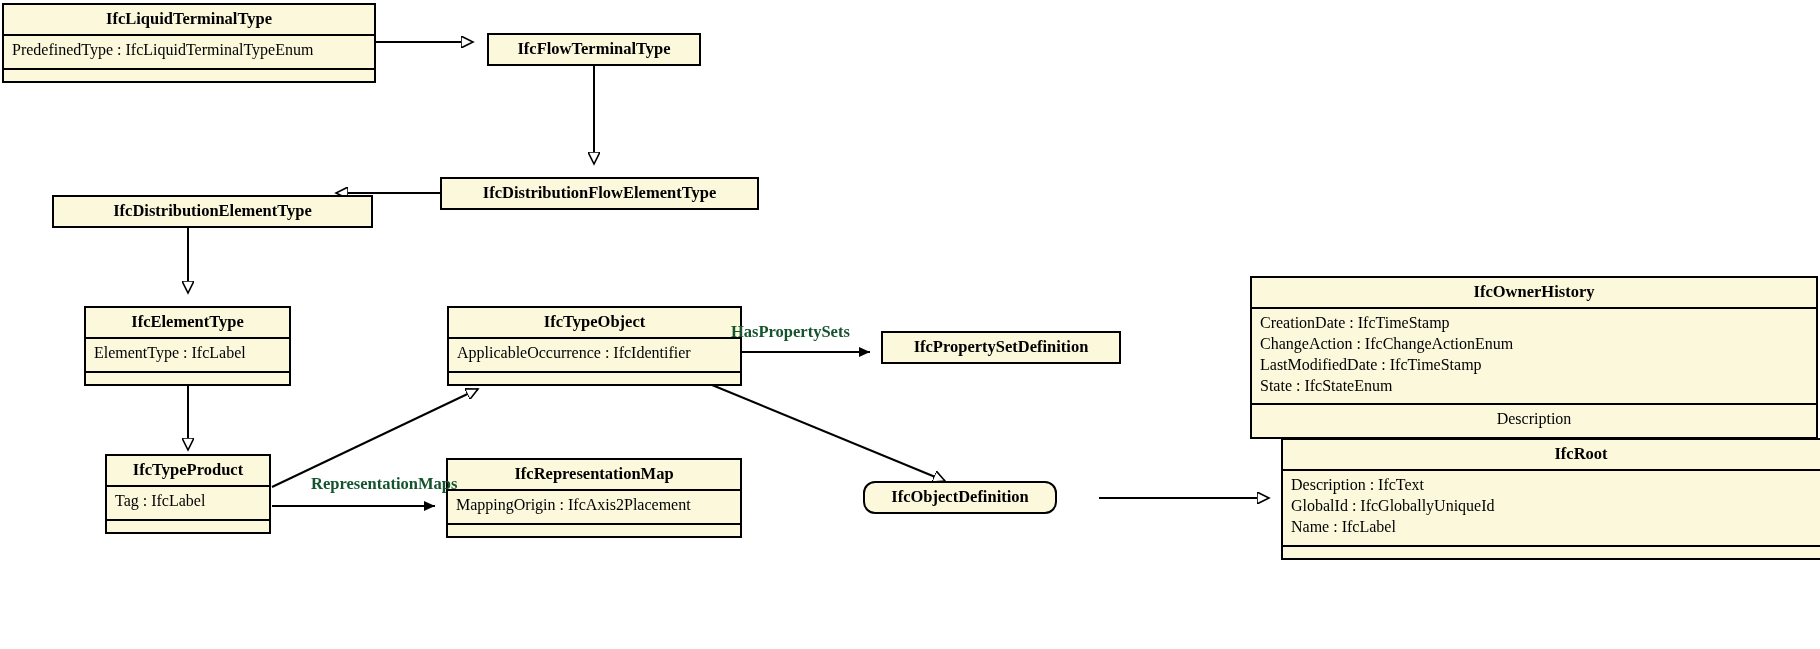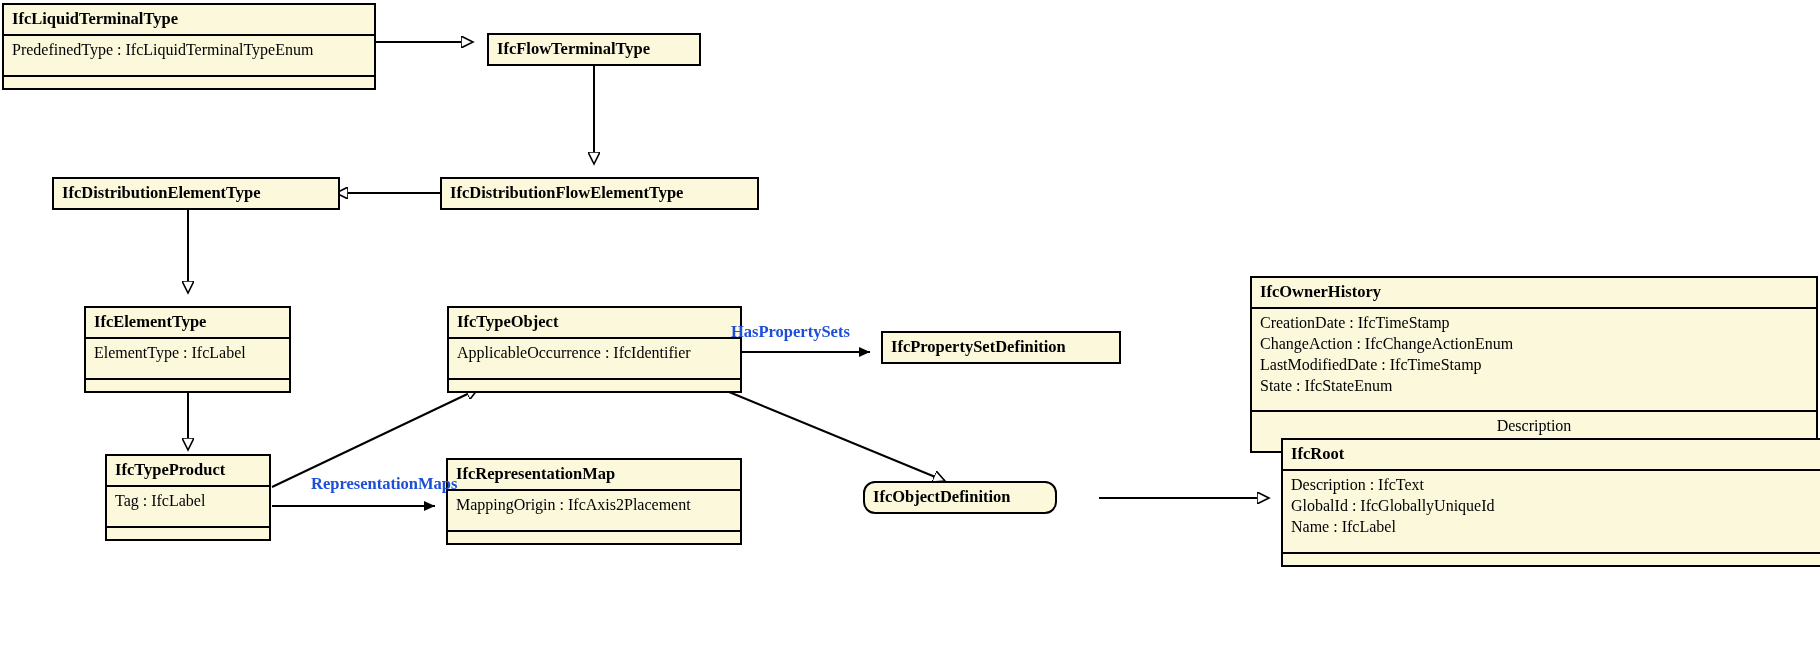--- a/index.html
+++ b/index.html
@@ -15,41 +15,42 @@
 
   .uml{
     position:absolute;
     background:#fcf8dc;
     border:2px solid #000000;
     box-sizing:border-box;
     z-index:2;
   }
   .uml .title{
     font-weight:bold;
+    text-align:center;
     font-size:16.5px;
     padding:5px 8px 6px 8px;
     line-height:1.1;
     white-space:nowrap;
   }
   .uml .compartment{
     border-top:2px solid #000000;
-    padding:4px 8px 14px 8px;
+    padding:4px 8px 7px 8px;
     font-size:16px;
     line-height:1.30;
     white-space:nowrap;
   }
   .uml .compartment.centered{text-align:center;}
   .uml .compartment.empty{min-height:11px;padding:0;}
   .uml .attr{white-space:nowrap;}
 
   .edge-label{
     position:absolute;
     font-weight:bold;
     font-size:16.5px;
-    color:#1d4ed8;
+    color:#14532d;
     background:transparent;
     white-space:nowrap;
     z-index:3;
     line-height:1;
   }
 </style>
 </head>
 <body>
 
 <div id="canvas">
@@ -114,21 +115,21 @@
     <div class="compartment">
       <div class="attr">PredefinedType : IfcLiquidTerminalTypeEnum</div>
     </div>
     <div class="compartment empty"></div>
   </div>
 
   <div class="uml" style="left:487px;top:25px;width:214px;margin-top:8px;">
     <div class="title">IfcFlowTerminalType</div>
   </div>
 
-  <div class="uml" style="left:52px;top:177px;width:288px;">
+  <div class="uml" style="left:52px;top:195px;width:321px;">
     <div class="title">IfcDistributionElementType</div>
   </div>
 
   <div class="uml" style="left:440px;top:177px;width:319px;">
     <div class="title">IfcDistributionFlowElementType</div>
   </div>
 
   <div class="uml" style="left:84px;top:306px;width:207px;">
     <div class="title">IfcElementType</div>
     <div class="compartment">

